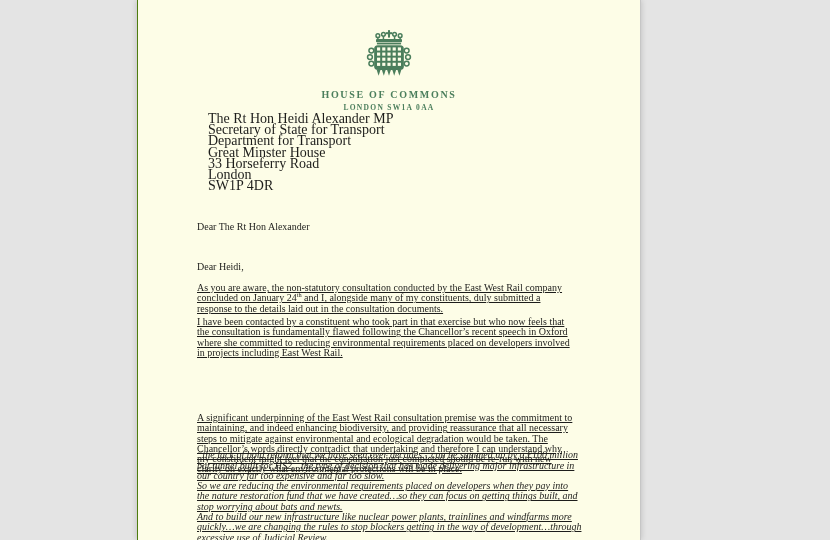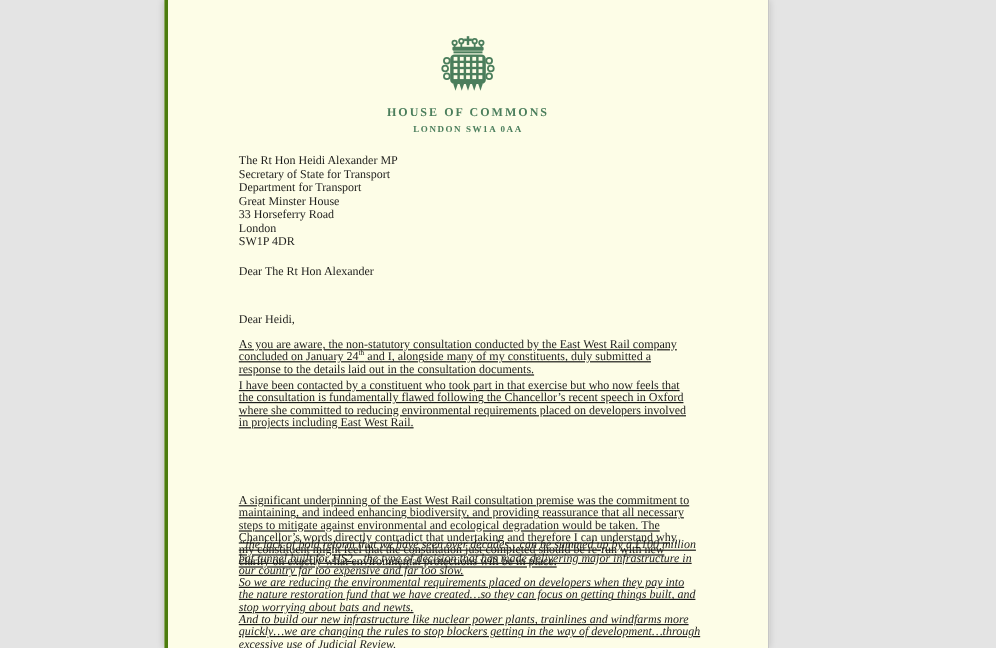--- a/index.html
+++ b/index.html
@@ -9,21 +9,21 @@
     font-family: "Liberation Serif", "DejaVu Serif", serif;
   }
   .viewport {
     position: relative; width: 830px; height: 540px;
     background: #e4e4e4; overflow: hidden;
   }
   .page {
     position: absolute; left: 137px; top: 0;
     width: 504px; height: 540px;
     background: #fdfde7;
-    border-left: 3px solid #4d7c0f;
+    border-left: 1px solid #4d7c0f;
     border-right: 1px solid #c6c6c6;
     box-shadow: 0 0 6px rgba(0,0,0,0.18);
     box-sizing: border-box;
     color: #1d1d1b;
     overflow: hidden;
   }
   .letterhead {
     position: absolute; top: 30px; left: 0; right: 0;
     text-align: center;
   }
@@ -34,24 +34,23 @@
     font-size: 10px; font-weight: 600;
     letter-spacing: 1.7px;
   }
   .org-addr {
     margin-top: 3px;
     color: #4b7e5c;
     font-size: 7.5px; font-weight: bold;
     letter-spacing: 1.3px;
   }
   .recipient {
-    position: absolute; top: 113px; left: 59px;
-    font-size: 10px; line-height: 11.2px;
+    position: absolute; top: 113px; left: 70px;
+    font-size: 14px; line-height: 11.2px;
     white-space: pre-line;
-    margin-top: 16px;
   }
   .ref-row {
     position: absolute; top: 198px; left: 59px; width: 394px;
     display: flex; justify-content: space-between;
     font-size: 10px;
   }
   .sal-formal { position: absolute; top: 221px; left: 59px; font-size: 10px; }
   .sal-informal { position: absolute; top: 261px; left: 59px; font-size: 10px; }
   .para {
     position: absolute; left: 59px; width: 440px;

